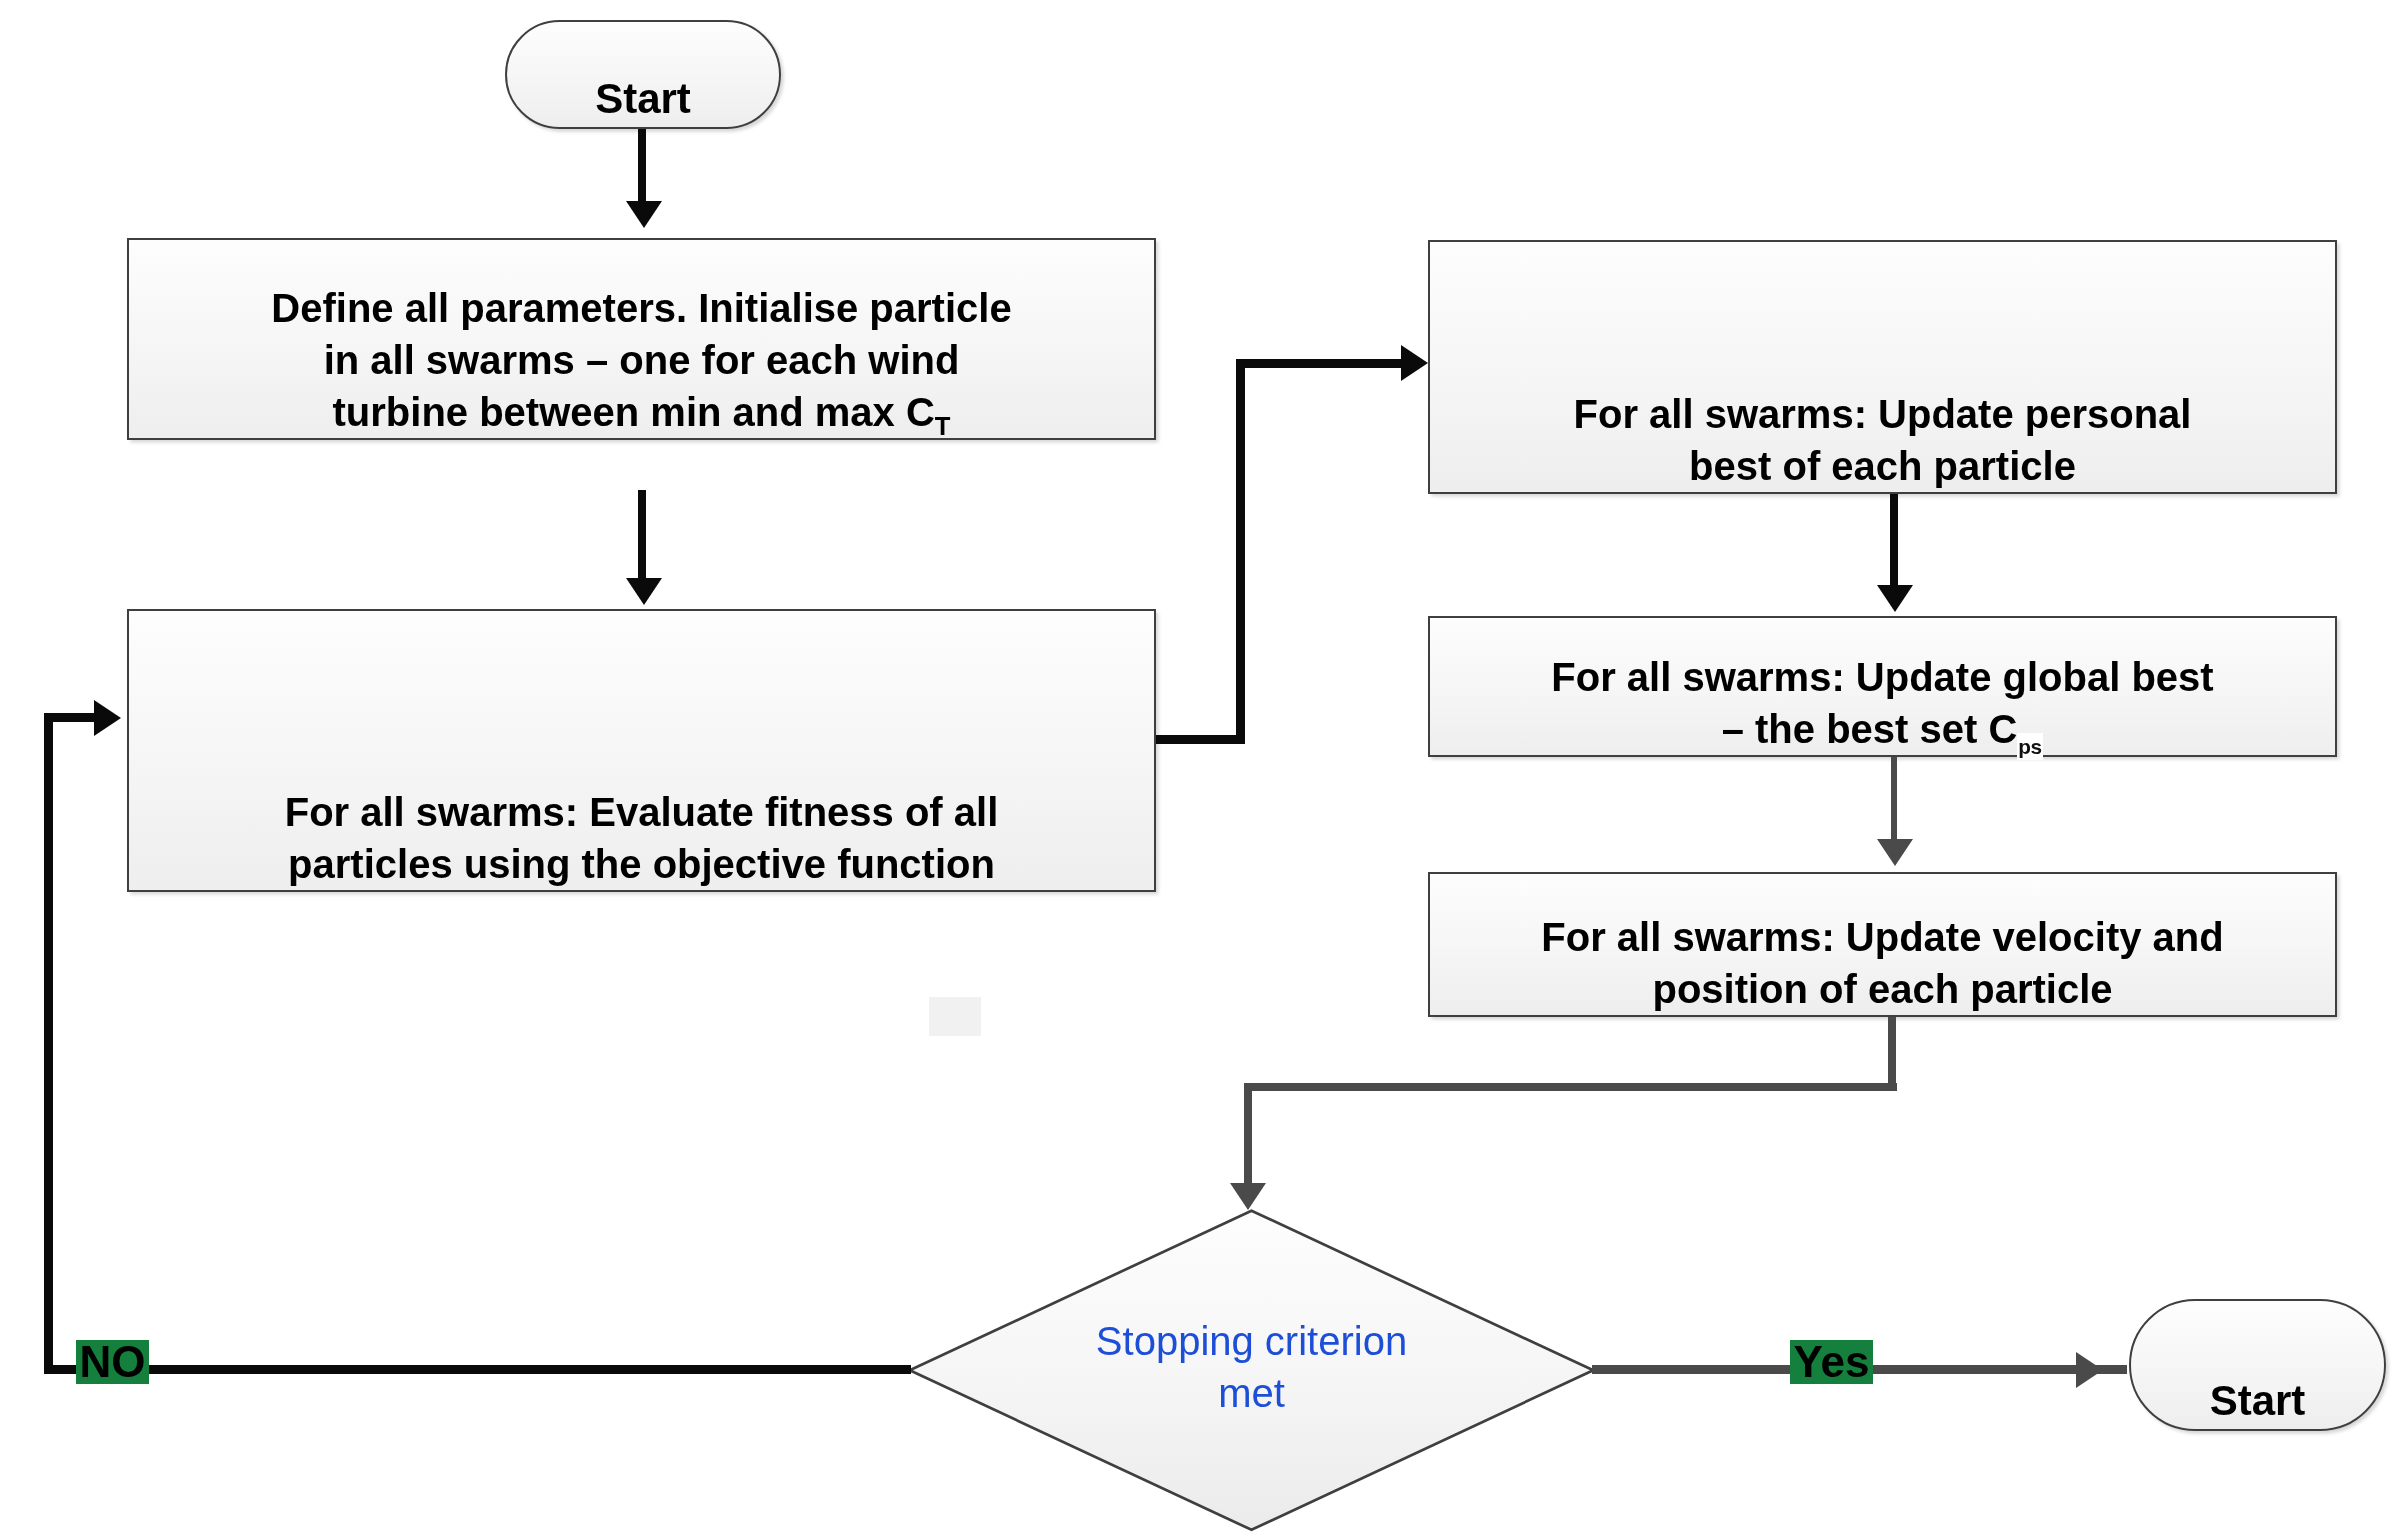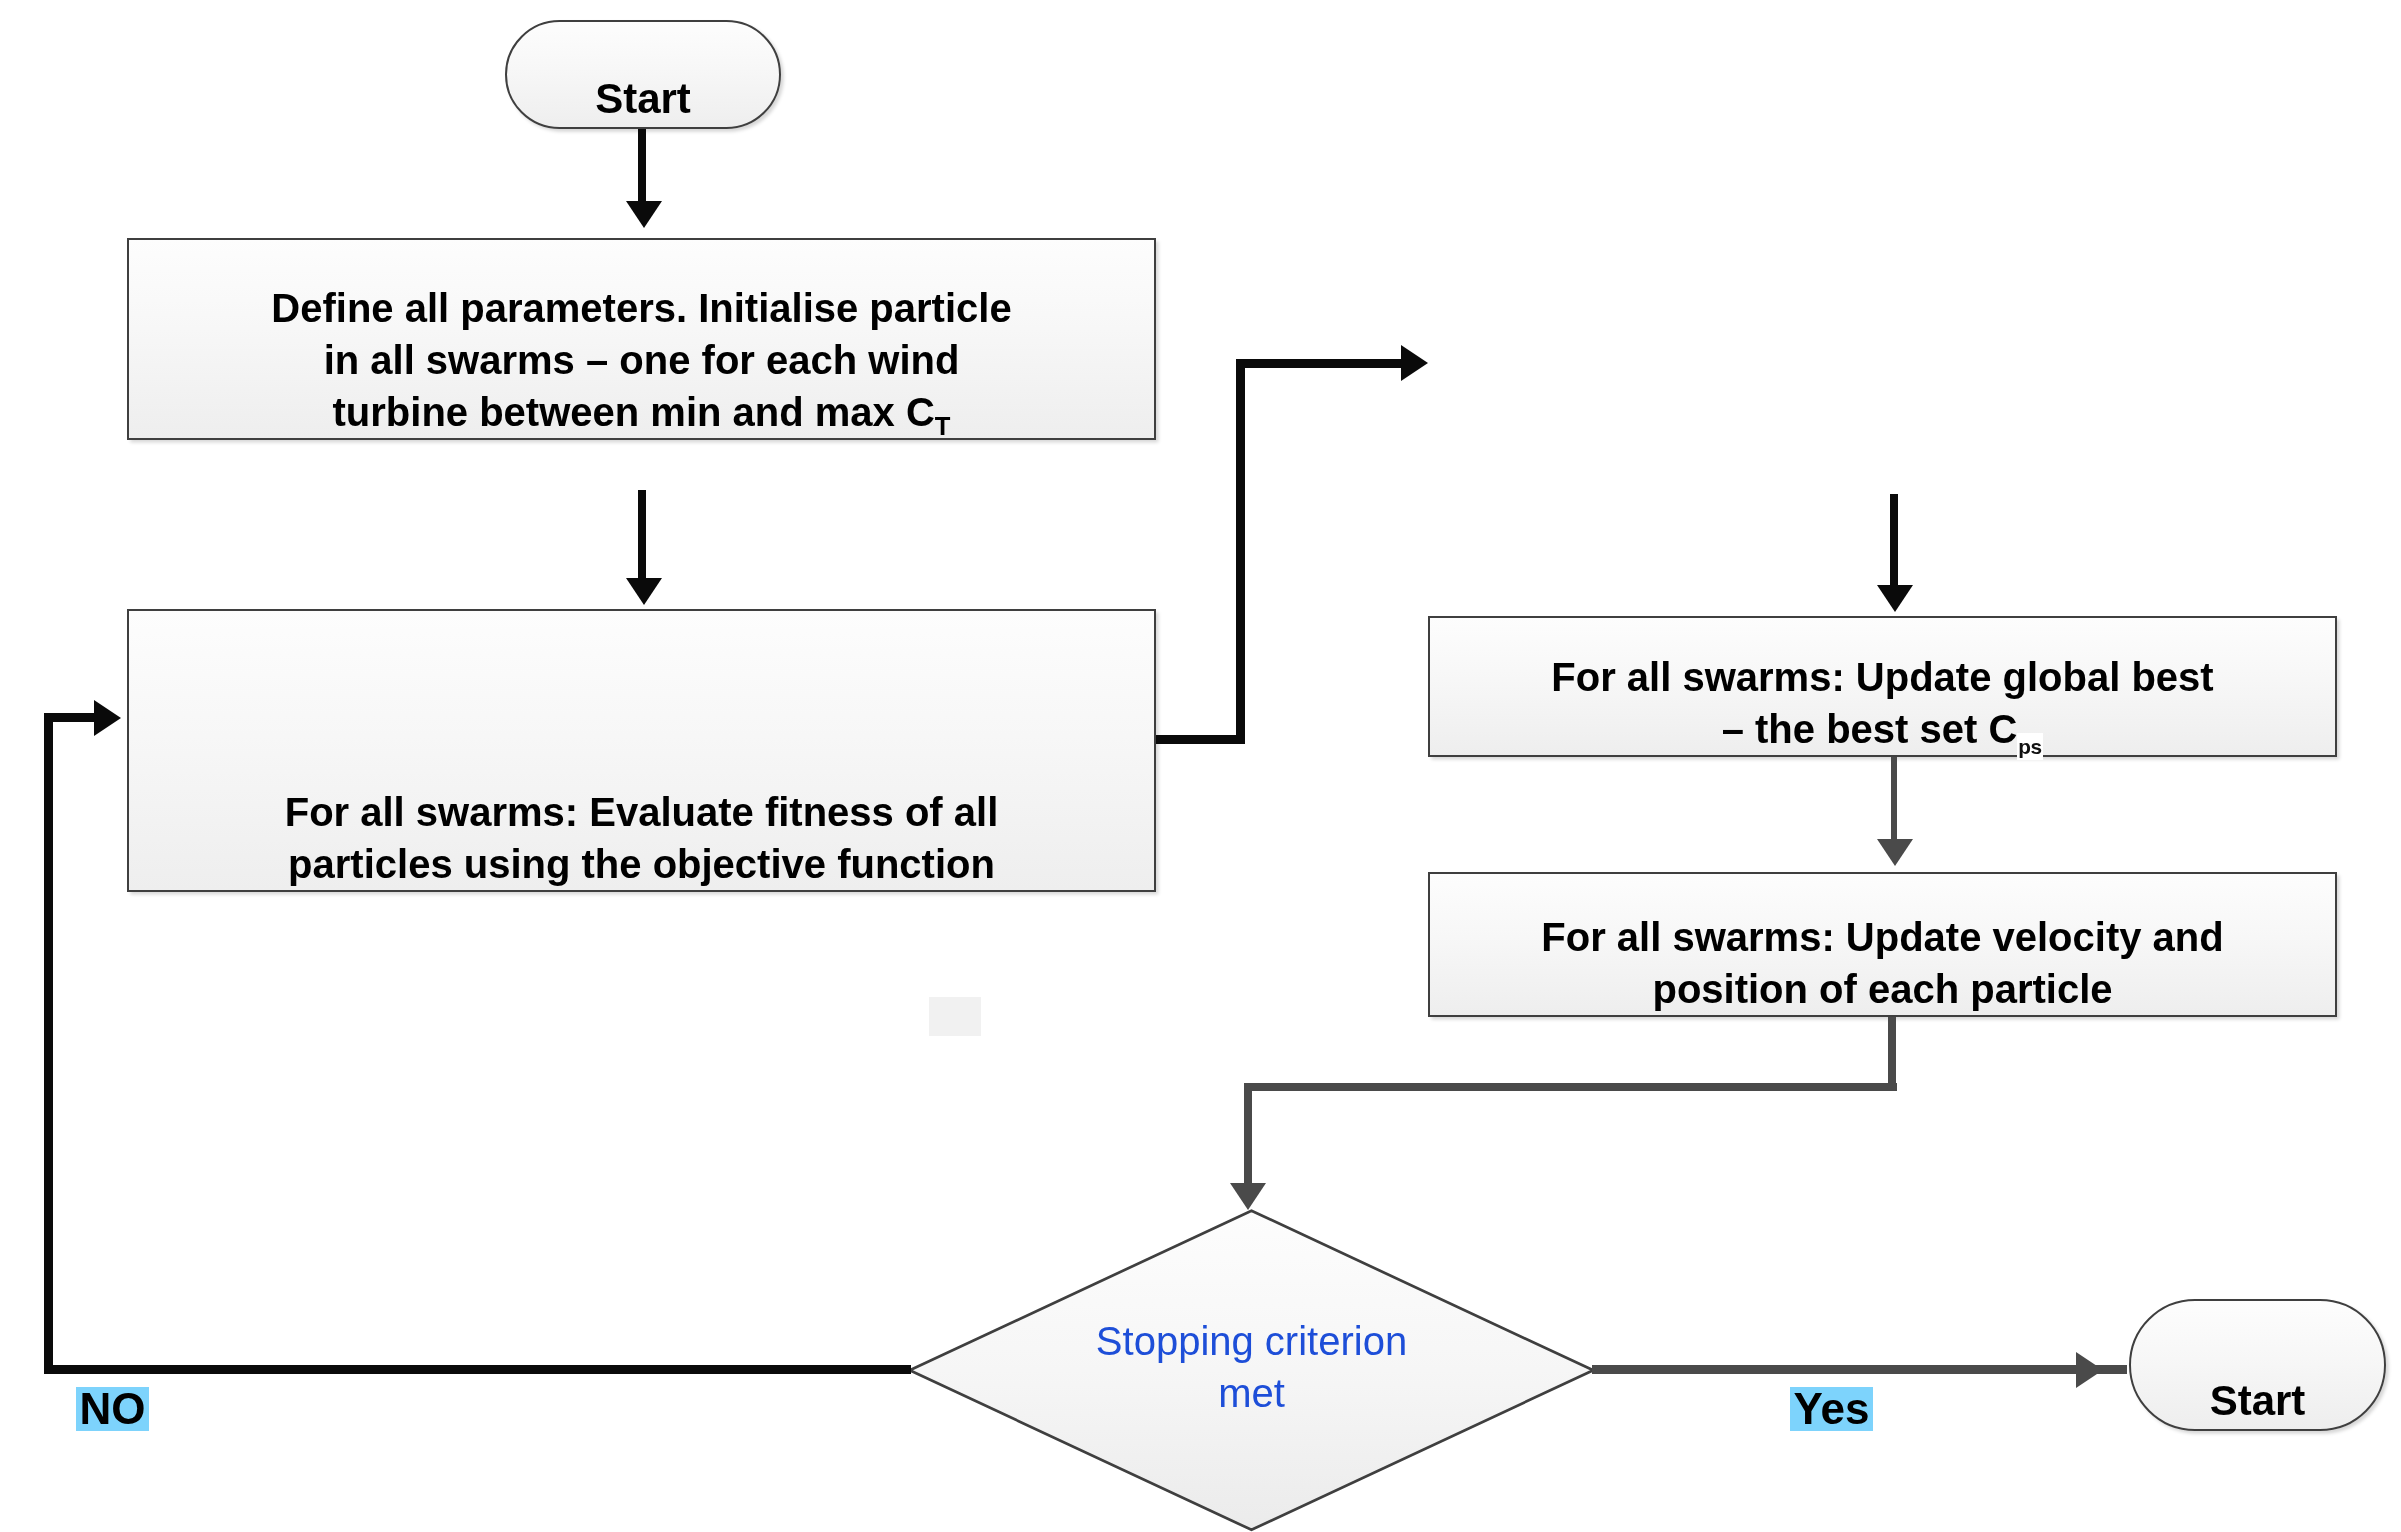--- a/index.html
+++ b/index.html
@@ -100,25 +100,24 @@
   }
   .arrow-right.gray {
     border-left-color: #4a4a4a;
   }
 
   
   .edge-label {
     position: absolute;
     font-weight: bold;
     color: #000;
-    background: #7dd3fc;
+    background: #15803d;
     line-height: 1;
     padding: 0 3.6px;
     white-space: nowrap;
-    margin-top: 47px;
   }
 
   
   .sub {
     font-size: 0.64em;
     vertical-align: sub;
     line-height: 0;
   }
   .sub-patch {
     display: inline-block;
@@ -159,20 +158,23 @@
 
   <div class="node rect" style="left:127px; top:609px; width:1029px; height:283px; font-size:40px;">
     <span class="label"><span>For all swarms: Evaluate fitness of all</span><br><span>particles using the objective function</span></span>
   </div>
 
   <div class="seg" style="left:1156px; top:735px; width:89px; height:9px;"></div>
   <div class="seg" style="left:1236px; top:359px; width:9px; height:385px;"></div>
   <div class="seg" style="left:1236px; top:359px; width:170px; height:9px;"></div>
   <div class="arrowhead arrow-right" style="left:1401px; top:345px;"></div>
 
+  <div class="node rect" style="left:1428px; top:240px; width:909px; height:254px; font-size:40px;">
+    <span class="label"><span>For all swarms: Update personal</span><br><span>best of each particle</span></span>
+  </div>
 
   <div class="seg" style="left:1890px; top:494px; width:8.2px; height:98px;"></div>
   <div class="arrowhead arrow-down" style="left:1877px; top:585px;"></div>
 
   <div class="node rect" style="left:1428px; top:616px; width:909px; height:141px; font-size:40px;">
     <span class="label"><span>For all swarms: Update global best</span><br><span>– the best set C</span><span class="sub-patch">ps</span></span>
   </div>
 
   <div class="seg gray" style="left:1891px; top:757px; width:6.3px; height:100px;"></div>
   <div class="arrowhead arrow-down gray" style="left:1877px; top:839px;"></div>

